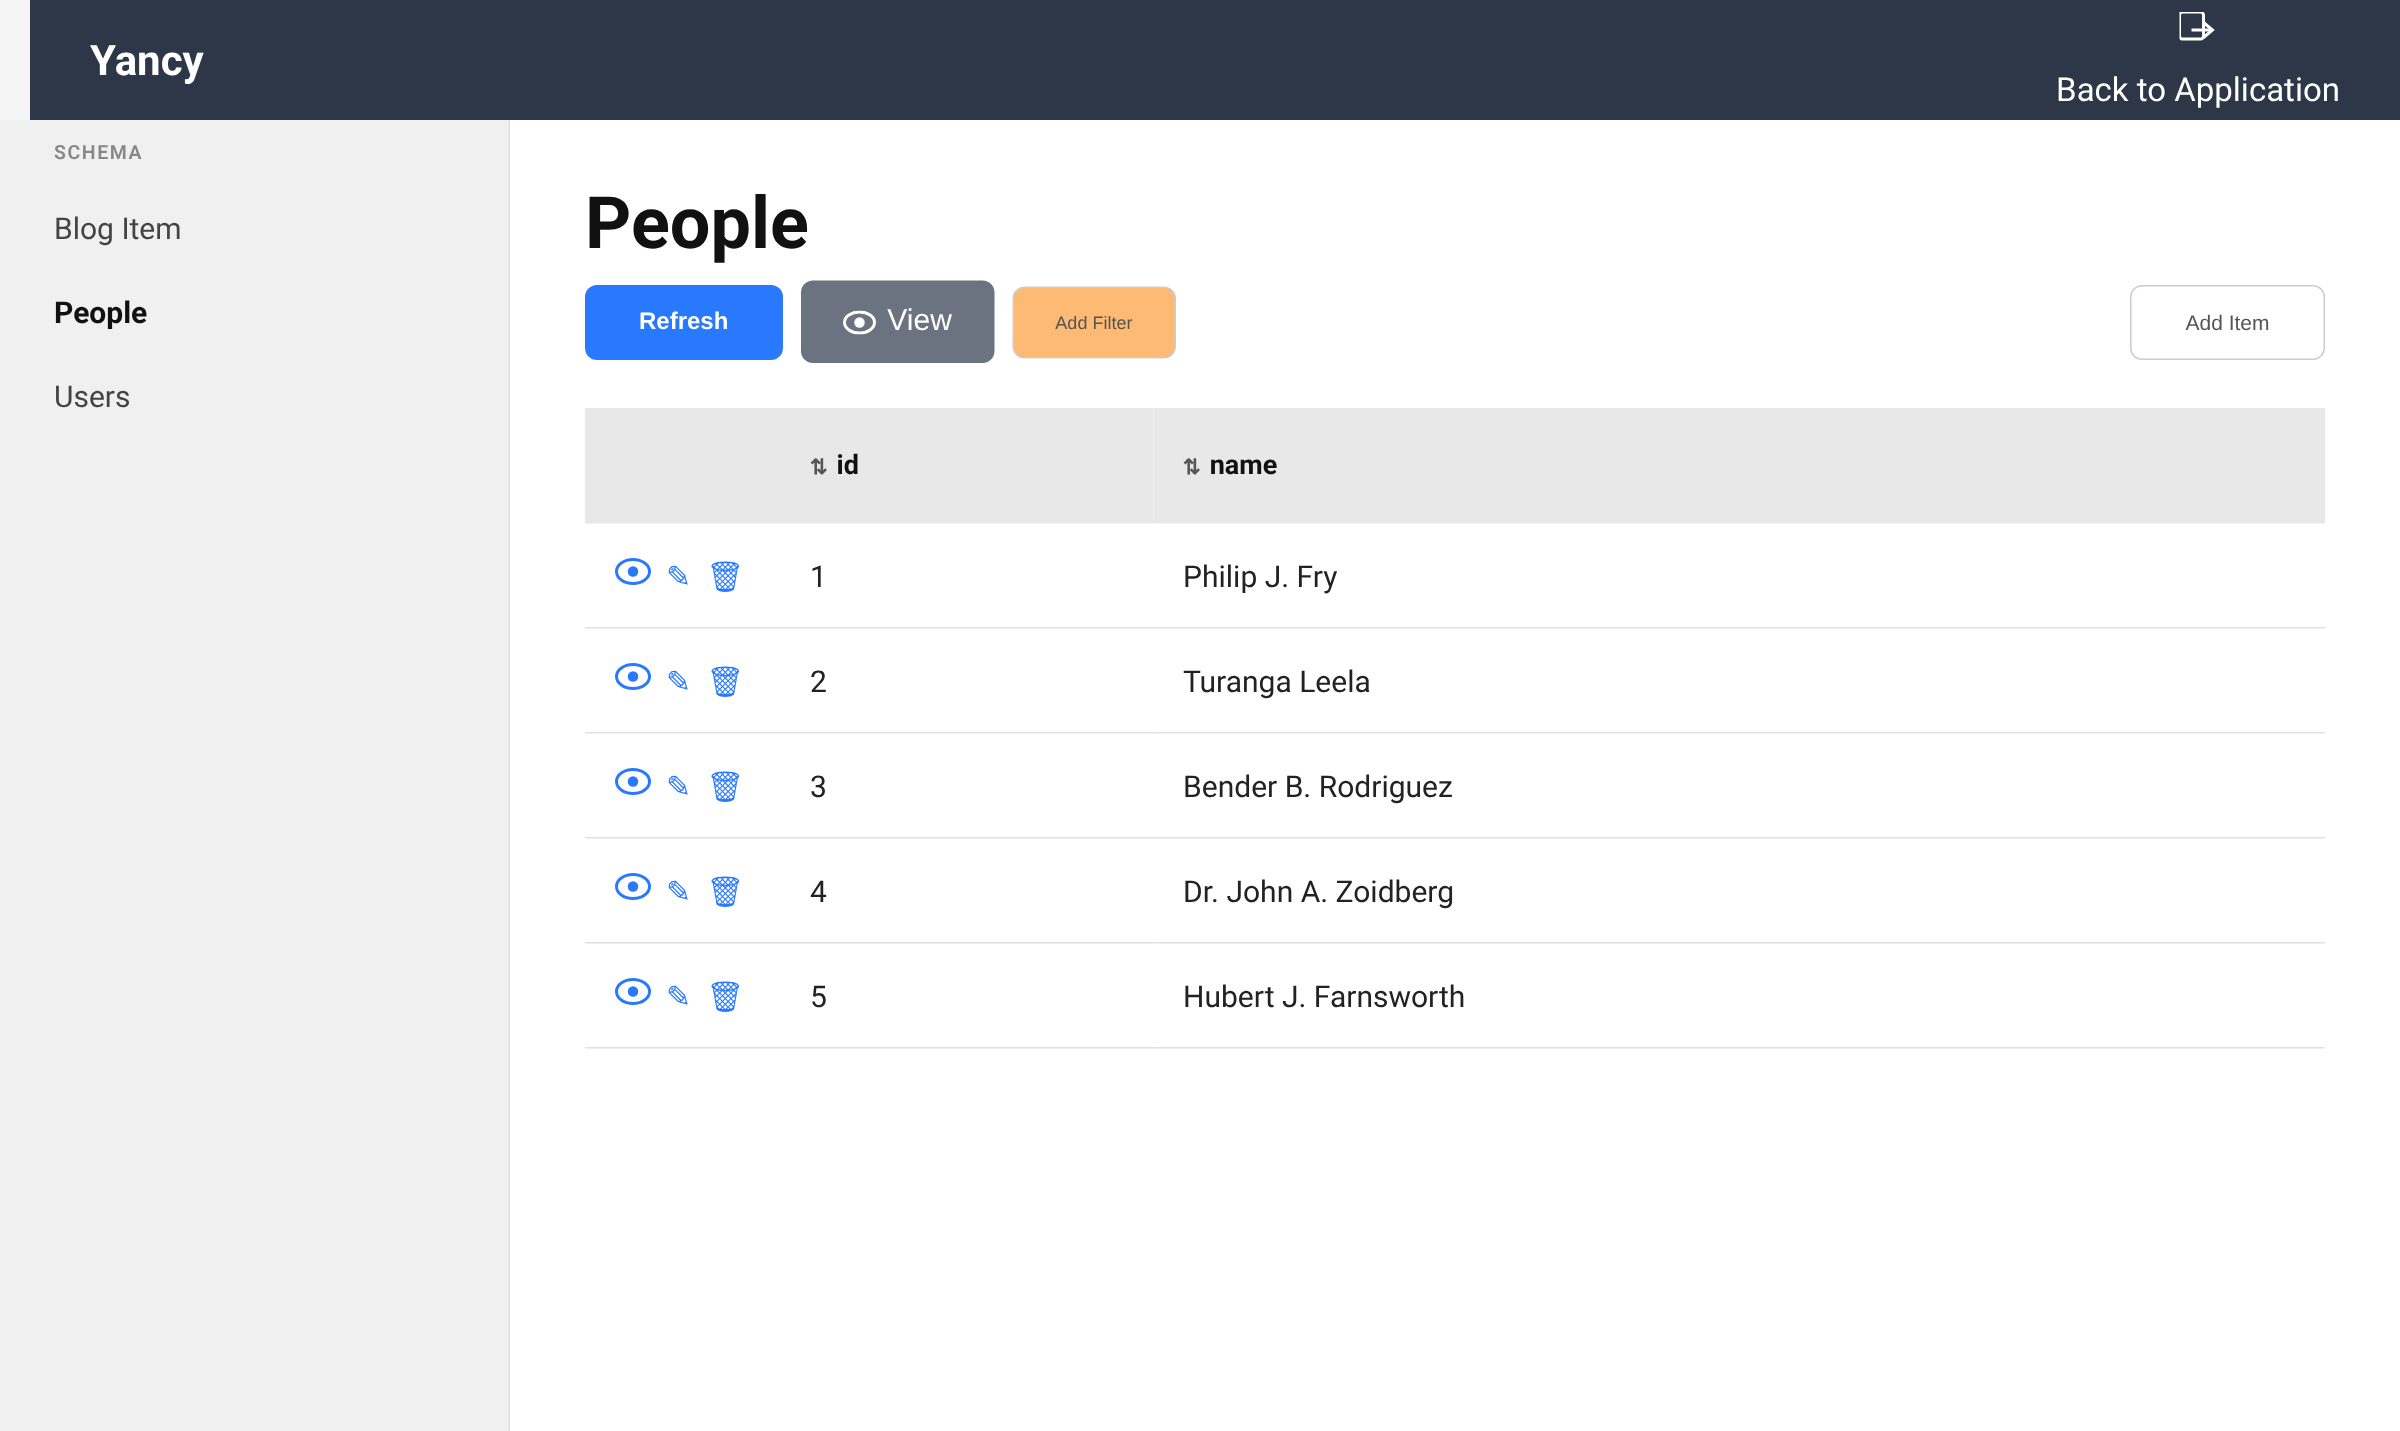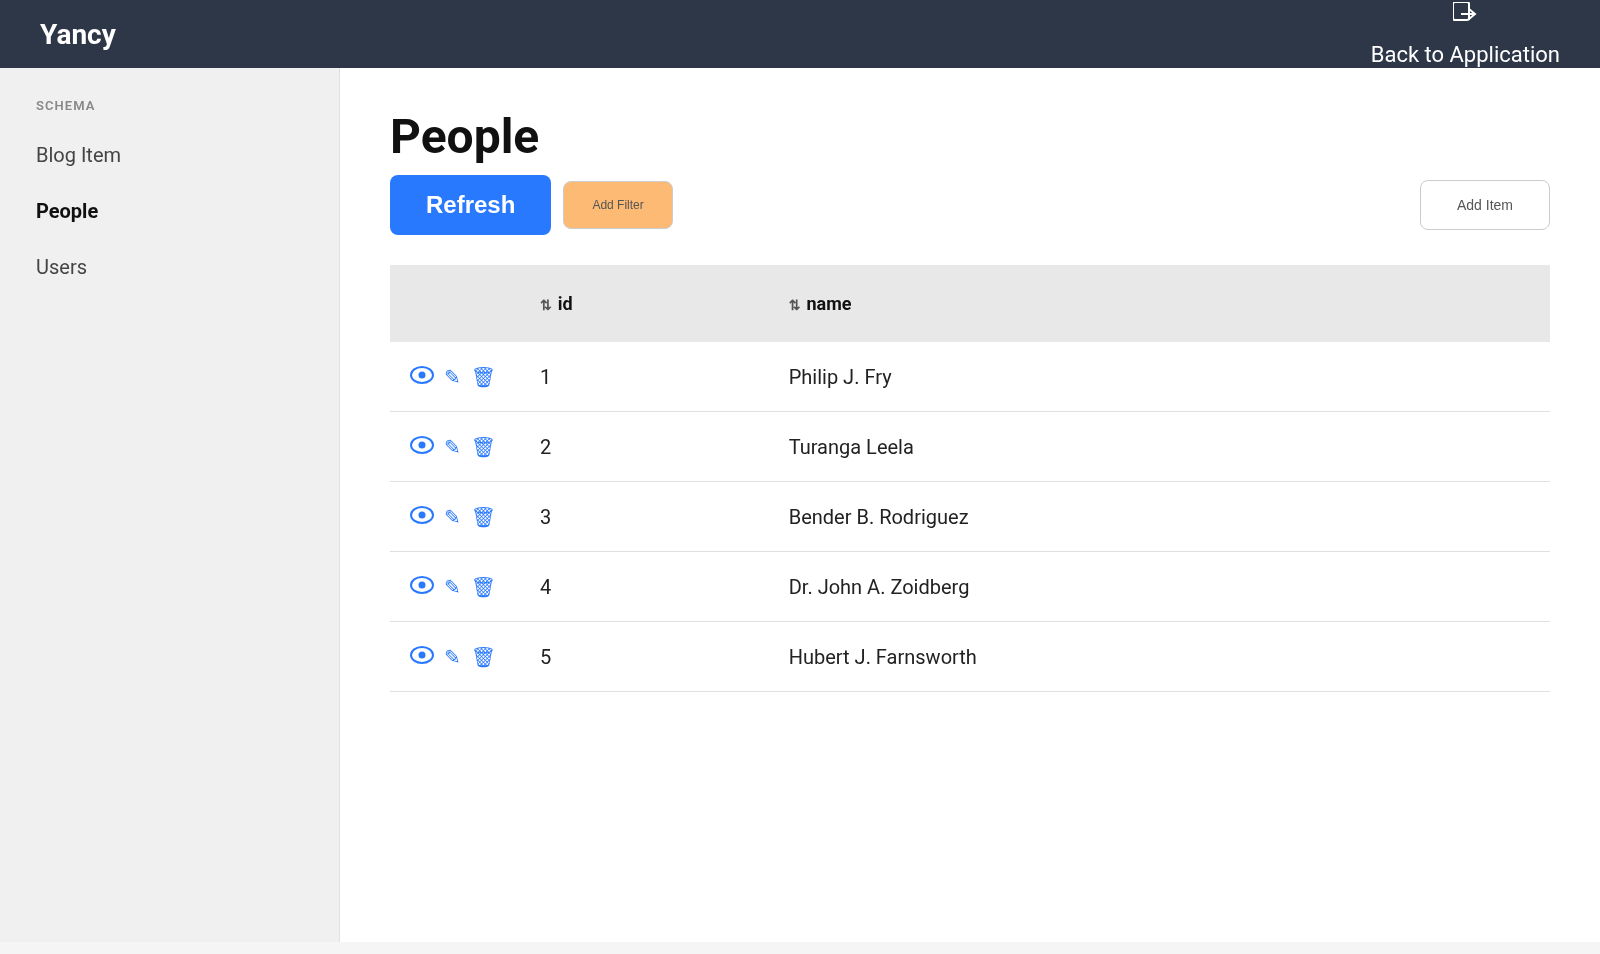--- a/index.html
+++ b/index.html
@@ -11,26 +11,27 @@
     body {
       font-family: -apple-system, BlinkMacSystemFont, 'Segoe UI', Roboto, sans-serif;
       background: #f5f5f5;
       width: 1600px;
       min-height: 954px;
     }
 
     
     .header {
       background: #2d3748;
-      height: 68px;
+      height: 80px;
       display: flex;
       align-items: center;
       justify-content: space-between;
       padding: 0 40px;
       color: white;
+      margin-left: 20px;
     }
 
     .header-logo {
       font-size: 28px;
       font-weight: bold;
       color: white;
     }
 
     .header-back {
       display: flex;
@@ -50,21 +51,21 @@
     
     .layout {
       display: flex;
       height: calc(954px - 80px);
     }
 
     
     .sidebar {
       width: 340px;
       background: #f0f0f0;
-      padding: 30px 20px;
+      padding: 15px 20px;
       border-right: 1px solid #e0e0e0;
       flex-shrink: 0;
     }
 
     .sidebar-schema-label {
       font-size: 13px;
       font-weight: 600;
       color: #888;
       letter-spacing: 0.08em;
       text-transform: uppercase;
@@ -114,21 +115,21 @@
       gap: 12px;
       margin-bottom: 30px;
     }
 
     .btn-refresh {
       background: #2979ff;
       color: white;
       border: none;
       border-radius: 8px;
       padding: 16px 36px;
-      font-size: 24px;
+      font-size: 16px;
       font-weight: 600;
       cursor: pointer;
       text-align: right;
     }
 
     .btn-view {
       background: #6b7280;
       color: white;
       border: none;
       border-radius: 8px;
@@ -257,20 +258,27 @@
     </div>
   </aside>
 
   <main class="main">
 
     <h1 class="page-title">People</h1>
 
     <div class="toolbar">
       <button class="btn-refresh">Refresh</button>
 
+      <button class="btn-view">
+        <svg width="22" height="16" viewBox="0 0 22 16" fill="none" xmlns="http://www.w3.org/2000/svg">
+          <ellipse cx="11" cy="8" rx="10" ry="7" stroke="white" stroke-width="2" fill="none"></ellipse>
+          <circle cx="11" cy="8" r="3.5" fill="white"></circle>
+        </svg>
+        <span>View</span>
+      </button>
 
       <button class="btn-add-filter">Add Filter</button>
 
       <div class="toolbar-spacer"></div>
 
       <button class="btn-add-item">Add Item</button>
     </div>
 
     <table class="data-table">
       <thead>

